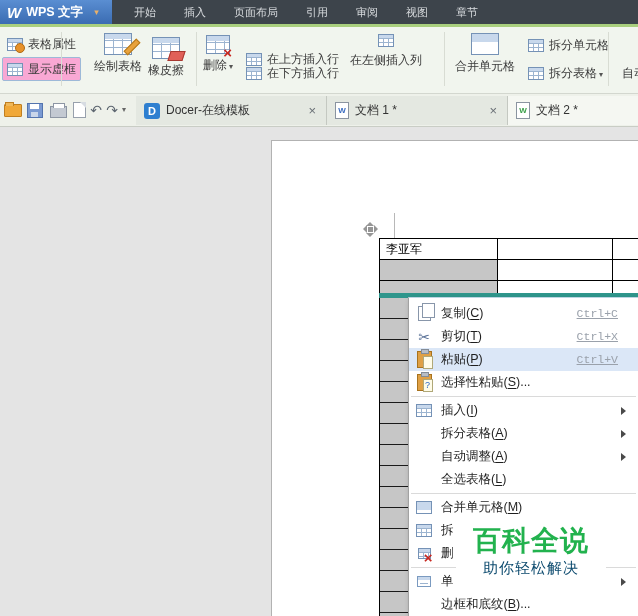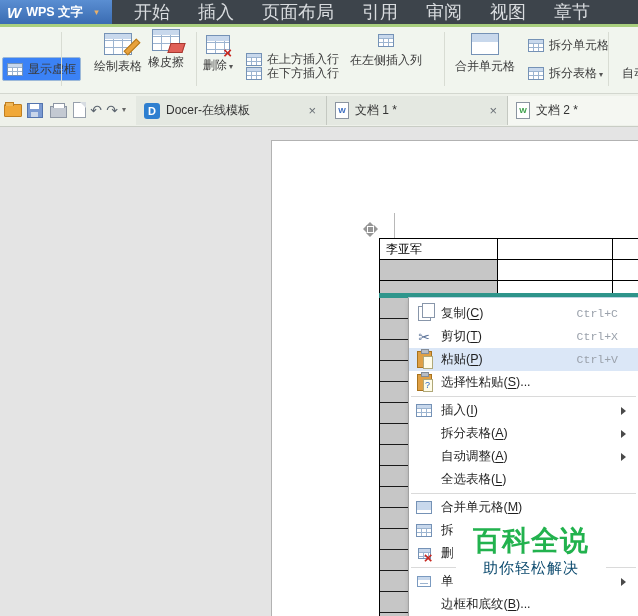--- a/index.html
+++ b/index.html
@@ -5,27 +5,27 @@
   html,body{margin:0;padding:0;background:#888;}
   #screen{position:relative;width:638px;height:616px;overflow:hidden;
     font-family:"Liberation Sans",sans-serif;background:#e4e4e4;-webkit-font-smoothing:antialiased;}
   
   .titlebar{position:absolute;left:0;top:0;width:638px;height:24px;background:#3d444b;display:flex;align-items:center;}
   .logo{width:112px;height:24px;background:linear-gradient(#5a8ed2,#3a6cb2);display:flex;align-items:center;box-sizing:border-box;padding-left:7px;gap:5px;}
   .logo .wglyph{color:#fff;font-weight:bold;font-size:15px;font-style:italic;line-height:1;}
   .logo .appname{color:#fff;font-weight:bold;font-size:12.5px;}
   .logo .logo-arrow{color:#e8b06a;font-size:9px;margin-left:6px;}
   .topmenus{display:flex;margin-left:8px;}
-  .topmenu{color:#d9dcdf;font-size:18px;padding:0 14px;line-height:24px;cursor:default;}
+  .topmenu{color:#d9dcdf;font-size:11px;padding:0 14px;line-height:24px;cursor:default;}
   .greenline{position:absolute;left:0;top:24px;width:638px;height:3px;background:#a9cf7e;}
   
   .ribbon{position:absolute;left:0;top:27px;width:638px;height:66px;background:#f1f5ee;color:#3b3b3b;font-size:12px;border-bottom:1px solid #d3d7cf;}
   .rsep{position:absolute;top:5px;width:1px;height:54px;background:#d8dcd3;}
   .btn-sm{position:absolute;display:flex;align-items:center;gap:5px;height:22px;padding:0 4px;white-space:nowrap;}
-  .btn-sm.sel{background:#3b82f6;border:1px solid #9db9d8;border-radius:2px;font-family:Liberation Serif, serif;}
+  .btn-sm.sel{background:#f9a8d4;border:1px solid #9db9d8;border-radius:2px;font-family:Liberation Serif, serif;}
   .btn-big{position:absolute;display:flex;flex-direction:column;align-items:center;gap:3px;white-space:nowrap;}
   .dd{font-size:8px;color:#555;margin-left:2px;}
   
   .rgi{width:16px;height:13px;border:1px solid #7592b6;box-sizing:border-box;background-color:#fff;
     background-image:linear-gradient(#c8d8ec,#c8d8ec),
       repeating-linear-gradient(to right,transparent 0 4px,#9cb4d0 4px 5px),
       repeating-linear-gradient(to bottom,transparent 0 3px,#9cb4d0 3px 4px);
     background-size:100% 3px,100% 100%,100% 100%;background-repeat:no-repeat,repeat,repeat;position:relative;flex:none;}
   .rgi-lg{width:28px;height:22px;border:1px solid #7592b6;box-sizing:border-box;background-color:#fff;
     background-image:linear-gradient(#c8d8ec,#c8d8ec),
@@ -77,21 +77,21 @@
   .tealbar{position:absolute;left:107px;top:152px;width:260px;height:5px;background:#2f968c;}
   .strip{position:absolute;left:107px;top:157px;width:31px;height:319px;border-left:1px solid #000;box-sizing:border-box;
     background:repeating-linear-gradient(to bottom,#c6c6c6 0 20px,#1a1a1a 20px 21px);}
   
   .menu{position:absolute;left:408px;top:297px;width:231px;height:320px;background:#fff;border:1px solid #a2a2a2;border-top:1px solid #bcd6e2;box-sizing:border-box;box-shadow:2px 3px 5px rgba(0,0,0,.28);padding-top:4px;}
   .mi{display:flex;align-items:center;height:23px;padding-left:6px;position:relative;font-size:12.5px;color:#1f1f1f;}
   .mi.hl{background:#dbe7f7;}
   .mi .ic{width:18px;height:18px;margin-right:8px;display:flex;align-items:center;justify-content:center;flex:none;}
   .mi .lbl{white-space:nowrap;}
   .mi .lbl u{text-underline-offset:2px;}
-  .mi .sc{margin-left:auto;margin-right:20px;font-family:"Liberation Mono",monospace;font-size:11.5px;color:#9aa1ab;}
+  .mi .sc{margin-left:auto;margin-right:20px;font-family:"Liberation Mono",monospace;font-size:11.5px;color:#9aa1ab;text-decoration:underline;}
   .mi .sub{position:absolute;right:8px;top:8px;width:0;height:0;border:4px solid transparent;border-left:5px solid #4a4a4a;}
   .msep{height:1px;background:#dadada;margin:2px 2px;}
   
   .ic-copy{width:11px;height:13px;background:#fff;border:1px solid #8896aa;position:relative;}
   .ic-copy::before{content:"";position:absolute;left:3px;top:-4px;width:11px;height:13px;background:#fff;border:1px solid #8896aa;}
   .ic-cut{font-size:14px;color:#5c7398;line-height:1;}
   .ic-paste{width:13px;height:15px;background:#dfa045;border:1px solid #a8731e;position:relative;}
   .ic-paste::before{content:"";position:absolute;left:3px;top:-3px;width:6px;height:3px;background:#b8bec6;border:1px solid #848c96;}
   .ic-paste::after{content:"";position:absolute;right:-2px;bottom:-2px;width:8px;height:11px;background:#fffce8;border:1px solid #b0a878;}
   .ic-paste.q::after{content:"?";font-size:9px;color:#2864c8;text-align:center;line-height:11px;}
@@ -120,31 +120,35 @@
       <span class="topmenu">页面布局</span>
       <span class="topmenu">引用</span>
       <span class="topmenu">审阅</span>
       <span class="topmenu">视图</span>
       <span class="topmenu">章节</span>
     </div>
   </div>
   <div class="greenline"></div>
 
   <div class="ribbon">
+    <div class="btn-sm" style="left:3px;top:6px;">
+      <span class="rgi ov-gear"></span>
+      <span>表格属性</span>
+    </div>
     <div class="btn-sm sel" style="left:2px;top:30px;">
       <span class="rgi"></span>
       <span>显示虚框</span>
     </div>
     <div class="rsep" style="left:61px;"></div>
 
     <div class="btn-big" style="left:94px;top:6px;">
       <span class="rgi-lg ov-pencil"></span>
       <span>绘制表格</span>
     </div>
-    <div class="btn-big" style="left:148px;top:2px;">
+    <div class="btn-big" style="left:148px;top:10px;">
       <span class="rgi-lg ov-eraser"></span>
       <span>橡皮擦</span>
     </div>
     <div class="rsep" style="left:196px;"></div>
 
     <div class="btn-big" style="left:203px;top:8px;">
       <span class="rgi-lg ov-delx" style="width:24px;height:19px;"></span>
       <span><span>删除</span><span class="dd">▾</span></span>
     </div>
 

